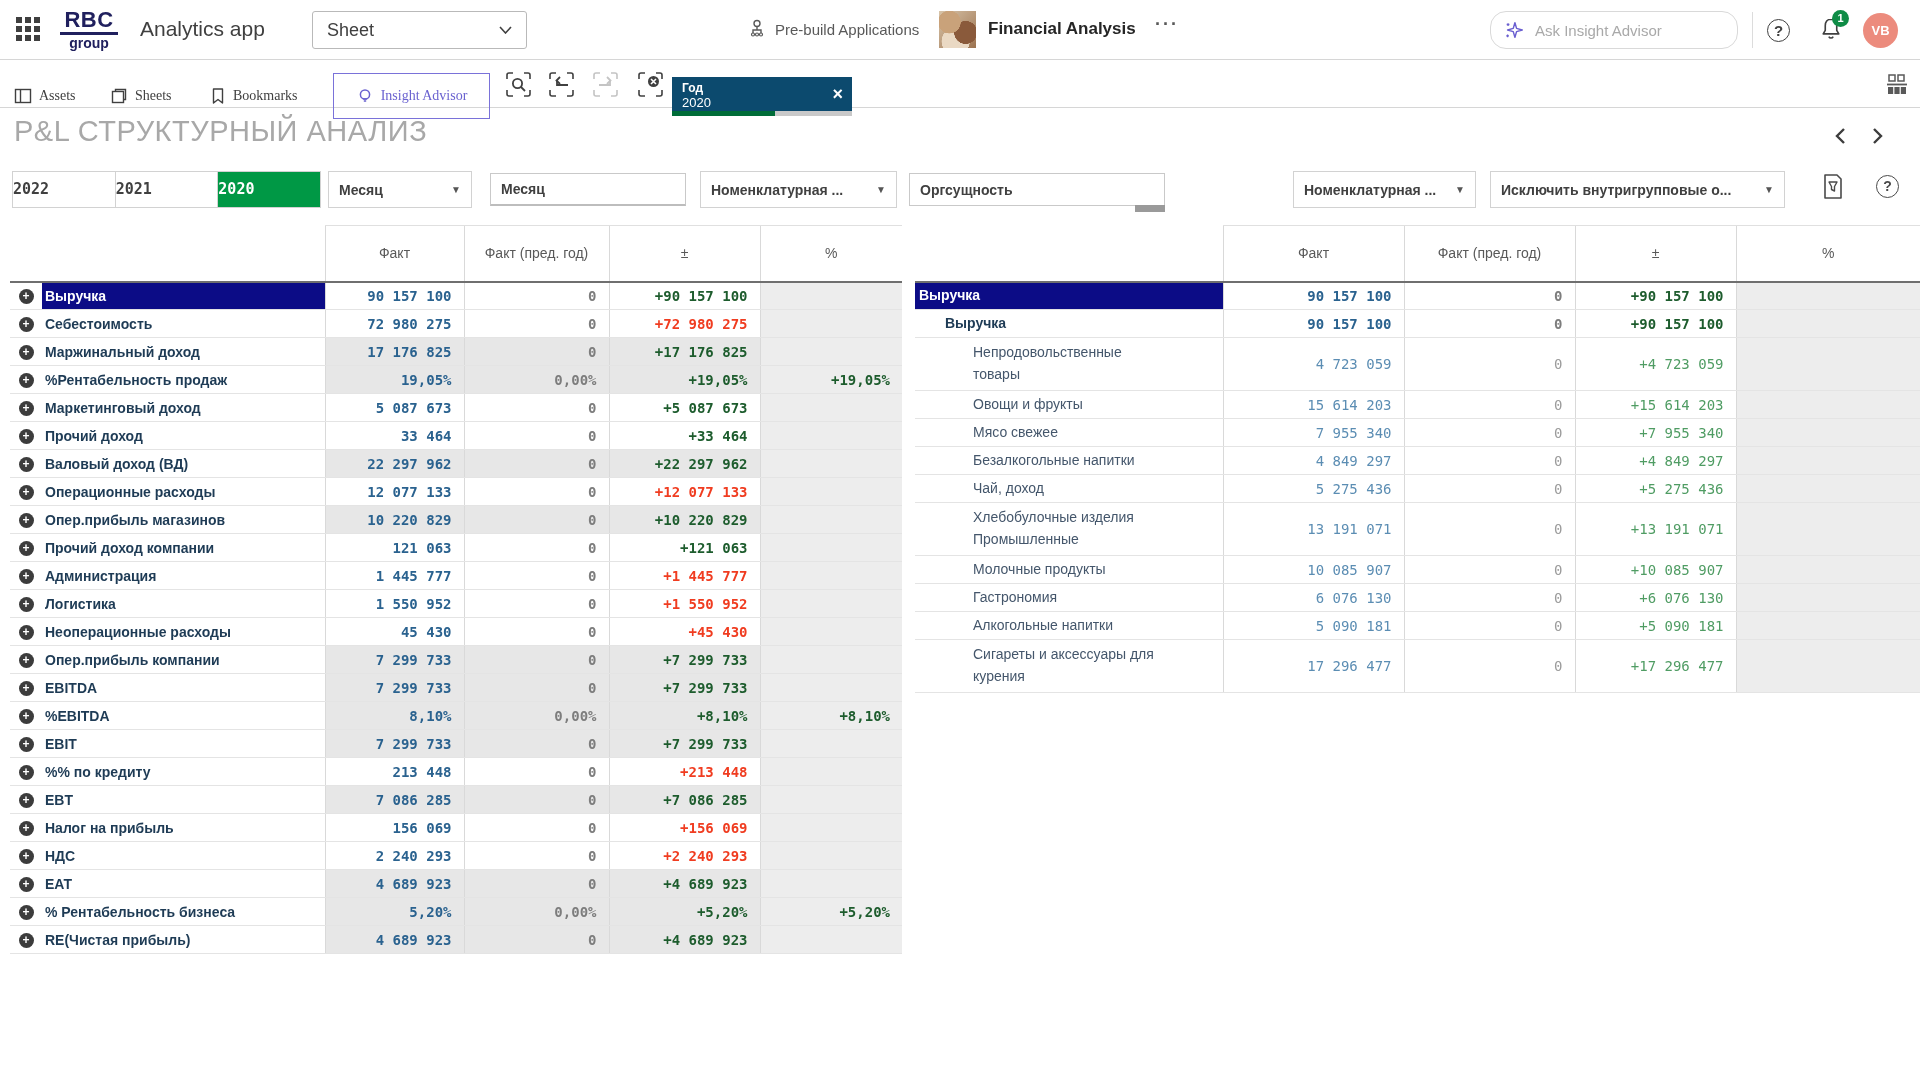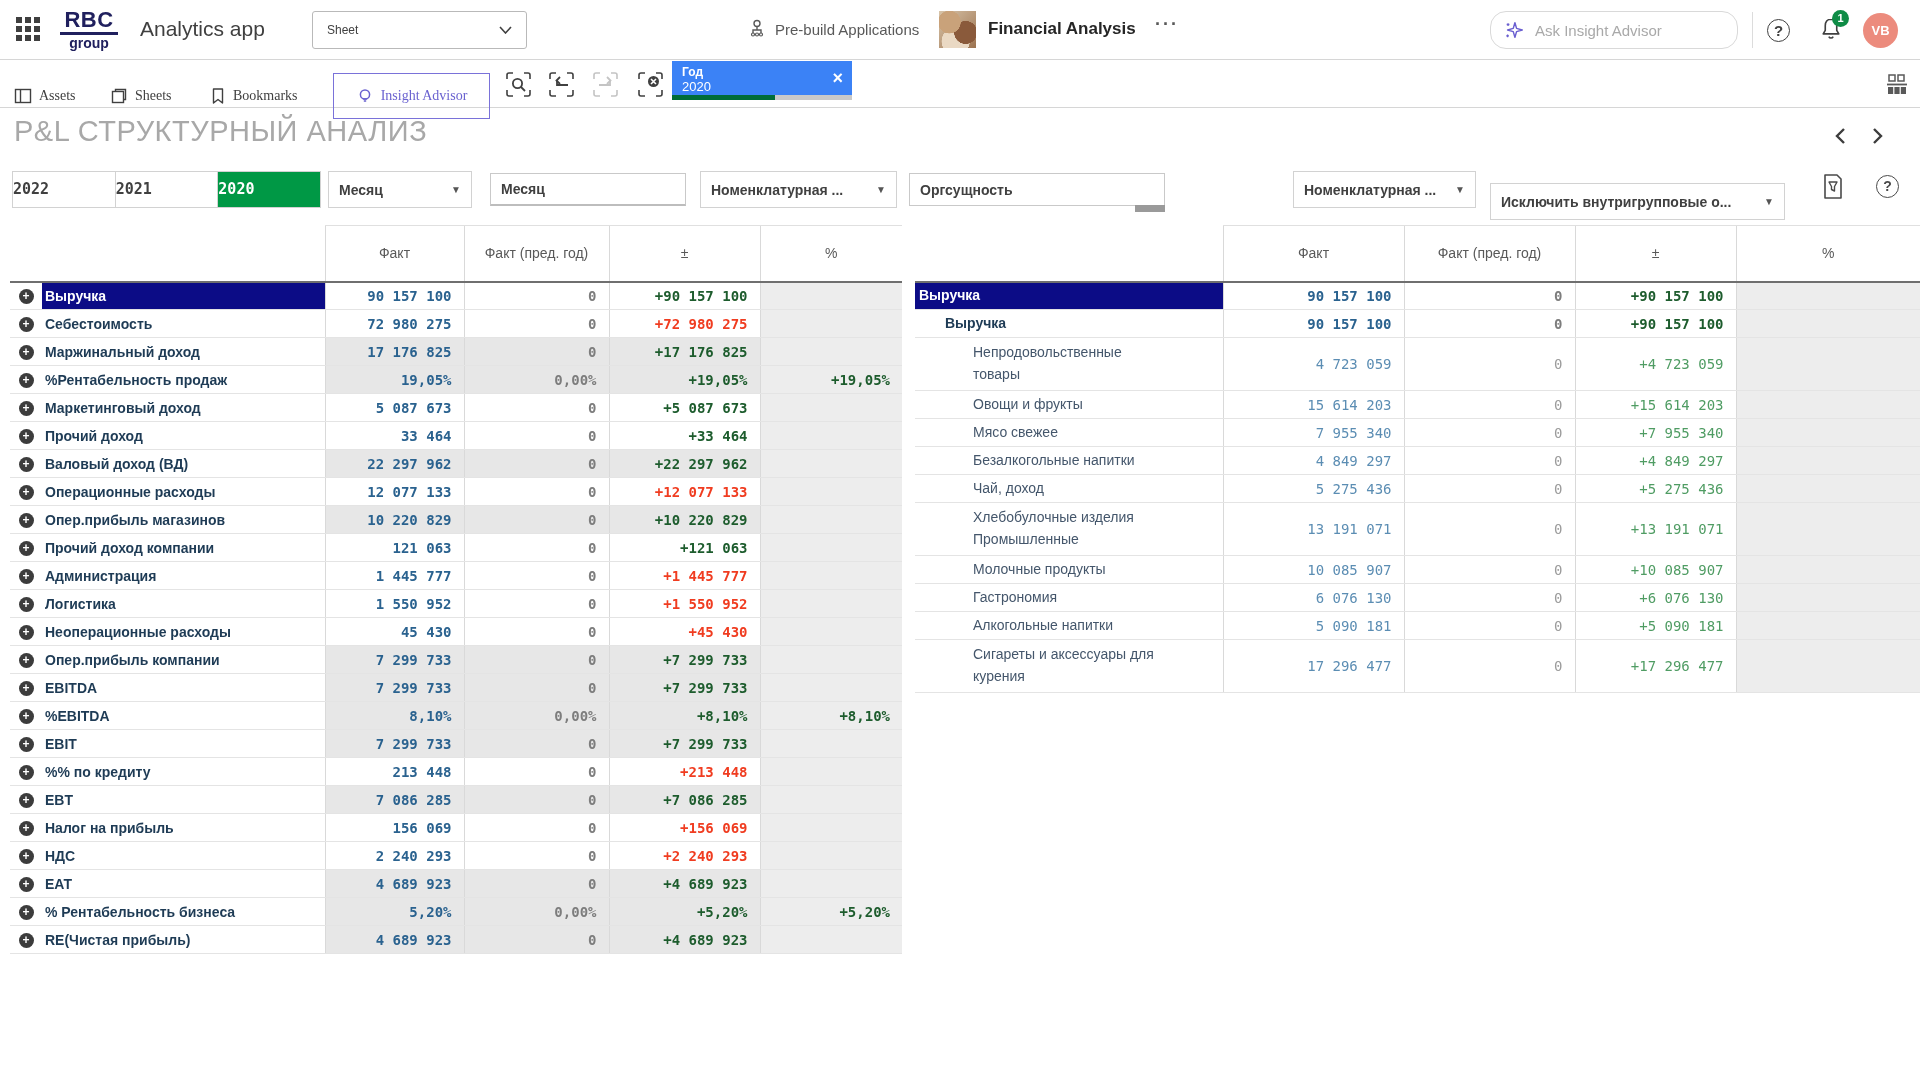--- a/index.html
+++ b/index.html
@@ -16,21 +16,21 @@
   #waffle i { background:#3f3f3f; }
   #logo { position:absolute; left:60px; top:8px; color:#20205e; text-align:center; width:58px; }
   #logo .l1 { font-size:22px; font-weight:bold; letter-spacing:.5px;
               border-bottom:3px solid #20205e; line-height:24px; }
   #logo .l2 { font-size:14px; font-weight:bold; line-height:16px; }
   #app-title { position:absolute; left:140px; top:17px; font-size:21px; color:#404040; }
   #sheet-select { position:absolute; left:312px; top:11px; width:215px; height:38px;
                   border:1px solid #b9b9b9; border-radius:3px; background:#fff;
                   display:flex; align-items:center; justify-content:space-between;
                   padding:0 14px; cursor:pointer; }
-  #sheet-select span { font-size:12px; color:#404040; }
+  #sheet-select span { font-size:18px; color:#404040; }
   #prebuild { position:absolute; left:747px; top:18px; display:flex; align-items:flex-end;
               gap:8px; color:#595959; font-size:15px; cursor:pointer; }
   #app-thumb { position:absolute; left:939px; top:11px; width:37px; height:37px;
                background:
                  radial-gradient(circle at 28% 30%, #c9a27a 0 30%, transparent 31%),
                  radial-gradient(circle at 72% 58%, #8a5a3b 0 33%, transparent 34%),
                  radial-gradient(circle at 45% 82%, #ead9c4 0 38%, transparent 39%),
                  linear-gradient(135deg,#d8c4a9,#9c7350); }
   #app-name { position:absolute; left:988px; top:19px; font-size:17px; font-weight:bold;
               color:#262626; }
@@ -55,21 +55,21 @@
   
   #toolbar { position:absolute; left:0; top:61px; width:1920px; height:47px; background:#fff;
              border-bottom:1px solid #d6d6d6; }
   .tb-item { position:absolute; top:12px; height:46px; display:flex; align-items:center; gap:7px;
              color:#404040; font-size:14px; cursor:pointer;font-family:Liberation Serif, serif; }
   #tb-assets { left:14px; }  #tb-sheets { left:110px; }  #tb-bookmarks { left:210px; }
   #tb-insight { left:333px; width:157px; justify-content:center; border:1px solid #7a72d9;
                 color:#6a62d0; }
   .sel-ic { position:absolute; top:10px; width:27px; height:27px; cursor:pointer; }
   #sel-search { left:505px; } #sel-back { left:548px; } #sel-fwd { left:592px; } #sel-clear { left:637px; }
-  #sel-chip { position:absolute; left:672px; top:0; width:180px; height:39px; background:#3b82f6;
+  #sel-chip { position:absolute; left:672px; top:16px; width:180px; height:39px; background:#0c4a6e;
               color:#fff; cursor:pointer; }
   #sel-chip .f { font-size:12px; font-weight:bold; line-height:14px; padding:4px 0 0 10px; }
   #sel-chip .v { font-size:13px; line-height:15px; padding-left:10px; }
   #chip-x { position:absolute; right:9px; top:8px; font-size:18px; font-weight:bold; color:#fff;
             cursor:pointer; line-height:18px; }
   #chip-bar { position:absolute; left:0; bottom:0; width:100%; height:5px; background:#c9c9c9; }
   #chip-bar i { display:block; width:57%; height:100%; background:#006c38; }
   #sheet-grid-ic { position:absolute; left:1884px; top:11px; cursor:pointer; }
 
   
@@ -92,21 +92,21 @@
   #dd-month { left:328px; width:144px; }
   #in-month { left:490px; top:173px; height:33px; width:196px; border:1px solid #c9c9c9;
               border-bottom:2px solid #bdbdbd; padding:0 10px; font-size:14px; font-weight:bold;
               color:#404040; display:flex; align-items:center; cursor:text; }
   #dd-nomen1 { left:700px; width:197px; }
   #in-org { left:909px; top:173px; height:33px; width:256px; border:1px solid #c9c9c9;
             padding:0 10px; font-size:14px; font-weight:bold; color:#404040; display:flex;
             align-items:center; cursor:text; }
   #org-nub { position:absolute; right:-1px; bottom:-7px; width:30px; height:7px; background:#9a9a9a; }
   #dd-nomen2 { left:1293px; width:183px; }
-  #dd-exclude { left:1490px; width:295px;margin-top:12px; }
+  #dd-exclude { left:1490px; width:295px; }
   #flt-funnel { position:absolute; left:1820px; top:172px; cursor:pointer; }
   #flt-help { position:absolute; left:1876px; top:175px; width:23px; height:23px;
               border:1.5px solid #4a4a4a; border-radius:50%; text-align:center; font-size:14px;
               line-height:21px; color:#4a4a4a; font-weight:bold; cursor:pointer; }
 
   
   table.pivot { position:absolute; top:225px; border-collapse:collapse; table-layout:fixed;
                 background:#fff; }
   #left-pivot { left:10px; width:892px; }
   #right-pivot { left:915px; width:1005px; }

